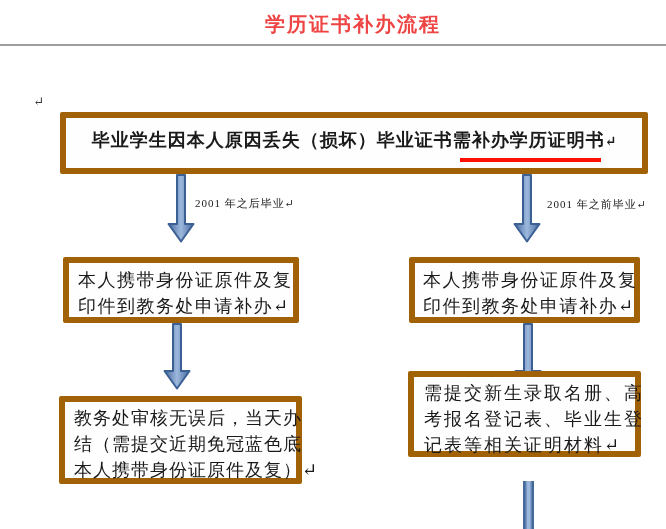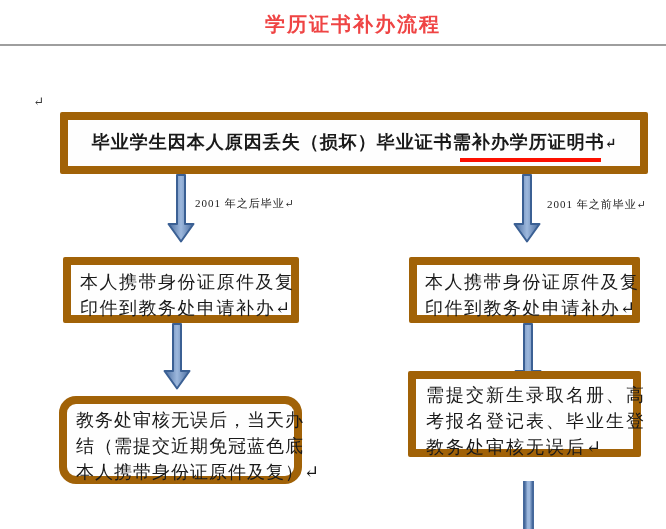--- a/index.html
+++ b/index.html
@@ -8,39 +8,39 @@
     overflow:hidden;font-family:"Liberation Serif","DejaVu Serif",serif;color:#1a1a1a;
   }
   .doc-title{
     position:absolute;left:265px;top:11px;
     font-family:"DejaVu Sans","Liberation Sans",sans-serif;
     font-weight:bold;font-size:20px;letter-spacing:2px;color:#ef4444;white-space:nowrap;
   }
   .divider{position:absolute;left:0;top:44px;width:666px;height:2px;background:#9e9e9e;}
   .pmark{position:absolute;left:33px;top:94px;font-size:13px;color:#3a3a3a;}
   .flow-box{
-    position:absolute;box-sizing:border-box;border:8px solid #a16207;border-radius:2px;
+    position:absolute;box-sizing:border-box;border:6px solid #a16207;border-radius:2px;
     background:#fefefe;font-size:18px;letter-spacing:1.5px;line-height:26px;white-space:nowrap;
   }
   .start-box{
     left:60px;top:112px;width:588px;height:62px;
     text-align:center;font-weight:bold;padding-top:9px;letter-spacing:1px;
   }
   .red-underline{position:absolute;left:460px;top:158px;width:141px;height:4px;background:#fc1000;z-index:3;}
   .arrow{position:absolute;}
   .a1l{left:167px;top:174px;}
   .a1r{left:513px;top:174px;}
   .a2l{left:163px;top:323px;}
   .a2r{left:514px;top:323px;}
   .branch-label{position:absolute;font-size:11px;letter-spacing:1px;white-space:nowrap;color:#1c1c1c;}
   .bl-left{left:195px;top:196px;}
   .bl-right{left:547px;top:197px;}
   .box-l2{left:63px;top:257px;width:236px;height:66px;padding:4px 0 0 9px;}
   .box-r2{left:409px;top:257px;width:231px;height:66px;padding:4px 0 0 8px;}
-  .box-l3{left:59px;top:396px;width:243px;height:88px;padding:3px 0 0 9px;letter-spacing:1px;border-radius:17px;}
+  .box-l3{left:59px;top:396px;width:243px;height:88px;padding:3px 0 0 9px;letter-spacing:1px;}
   .box-r3{left:408px;top:371px;width:233px;height:86px;padding:3px 0 0 10px;letter-spacing:2px;}
   .cut-shaft{
     position:absolute;left:523px;top:481px;width:11px;height:48px;
     background:linear-gradient(90deg,#46699c 0%,#46699c 16%,#9db8dd 42%,#9db8dd 60%,#46699c 86%,#46699c 100%);
   }
   .mark-inline{font-size:14px;letter-spacing:0;}
 </style>
 </head>
 <body>
 
@@ -90,18 +90,18 @@
   </svg>
 
   <div class="flow-box box-l3">
     <div>教务处审核无误后，当天办</div>
     <div>结（需提交近期免冠蓝色底</div>
     <div>本人携带身份证原件及复）↵</div>
   </div>
   <div class="flow-box box-r3">
     <div>需提交新生录取名册、高</div>
     <div>考报名登记表、毕业生登</div>
-    <div>教务处审核无误后↵</div>
+    <div>记表等相关证明材料↵</div>
   </div>
 
   <div class="cut-shaft"></div>
 
 </div>
 
 </body></html>

